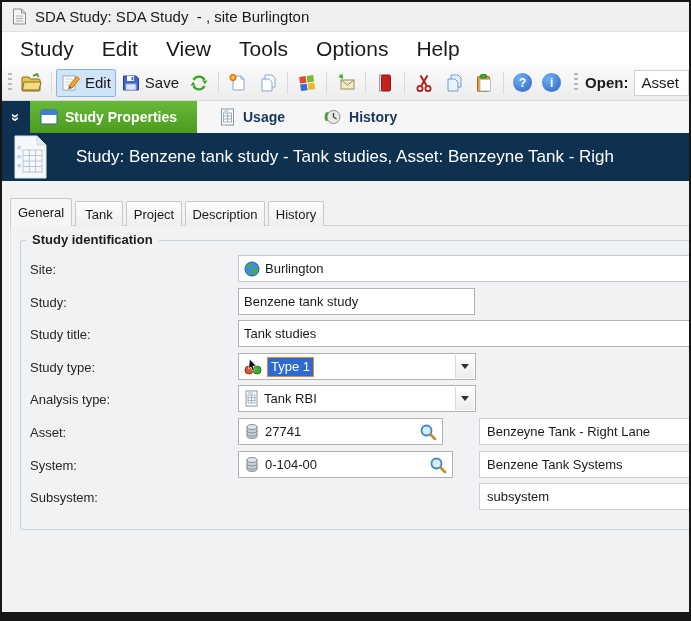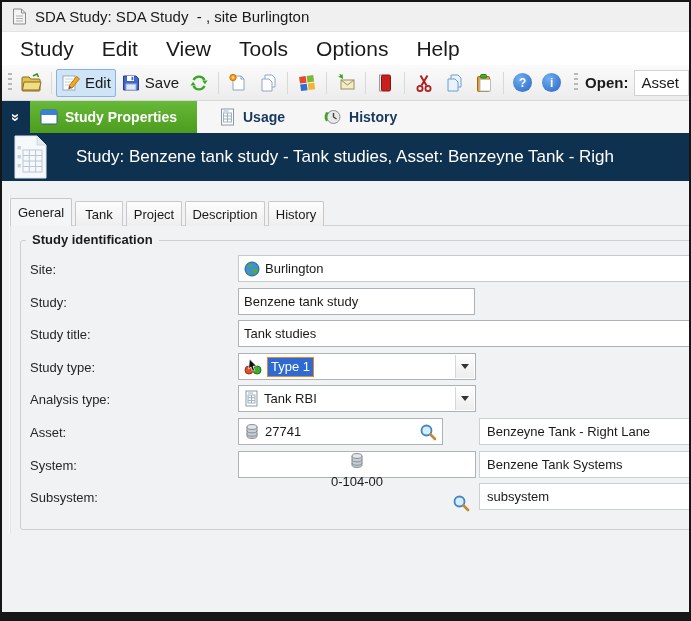--- a/index.html
+++ b/index.html
@@ -354,21 +354,21 @@
           <circle cx="7.5" cy="7.5" r="5" fill="#d8edfc" stroke="#3d86c6" stroke-width="1.8"></circle>
           <line x1="11.5" y1="11.5" x2="16" y2="16" stroke="#c08a36" stroke-width="2.6" stroke-linecap="round"></line>
         </svg>
       </span>
     </div>
     <div class="desc-field" style="left:477px; top:229px; width:235px;">
       <span>Benzeyne Tank - Right Lane</span>
     </div>
 
     <span class="flabel" style="top:264px;">System:</span>
-    <div class="field editable" style="left:236px; top:262px; width:238px;flex-direction:column;">
+    <div class="field editable" style="left:236px; top:262px; width:215px;">
       <svg width="16" height="17" viewBox="0 0 16 17">
         <path d="M3 4 v9 a5 2.4 0 0 0 10 0 V4" fill="#c9ced3" stroke="#868d94"></path>
         <path d="M3 7.5 a5 2.4 0 0 0 10 0 M3 10.8 a5 2.4 0 0 0 10 0" fill="none" stroke="#868d94"></path>
         <ellipse cx="8" cy="4" rx="5" ry="2.4" fill="#e2e6ea" stroke="#868d94"></ellipse>
       </svg>
       <span>0-104-00</span>
       <span class="search-btn">
         <svg width="18" height="18" viewBox="0 0 18 18">
           <circle cx="7.5" cy="7.5" r="5" fill="#d8edfc" stroke="#3d86c6" stroke-width="1.8"></circle>
           <line x1="11.5" y1="11.5" x2="16" y2="16" stroke="#c08a36" stroke-width="2.6" stroke-linecap="round"></line>

